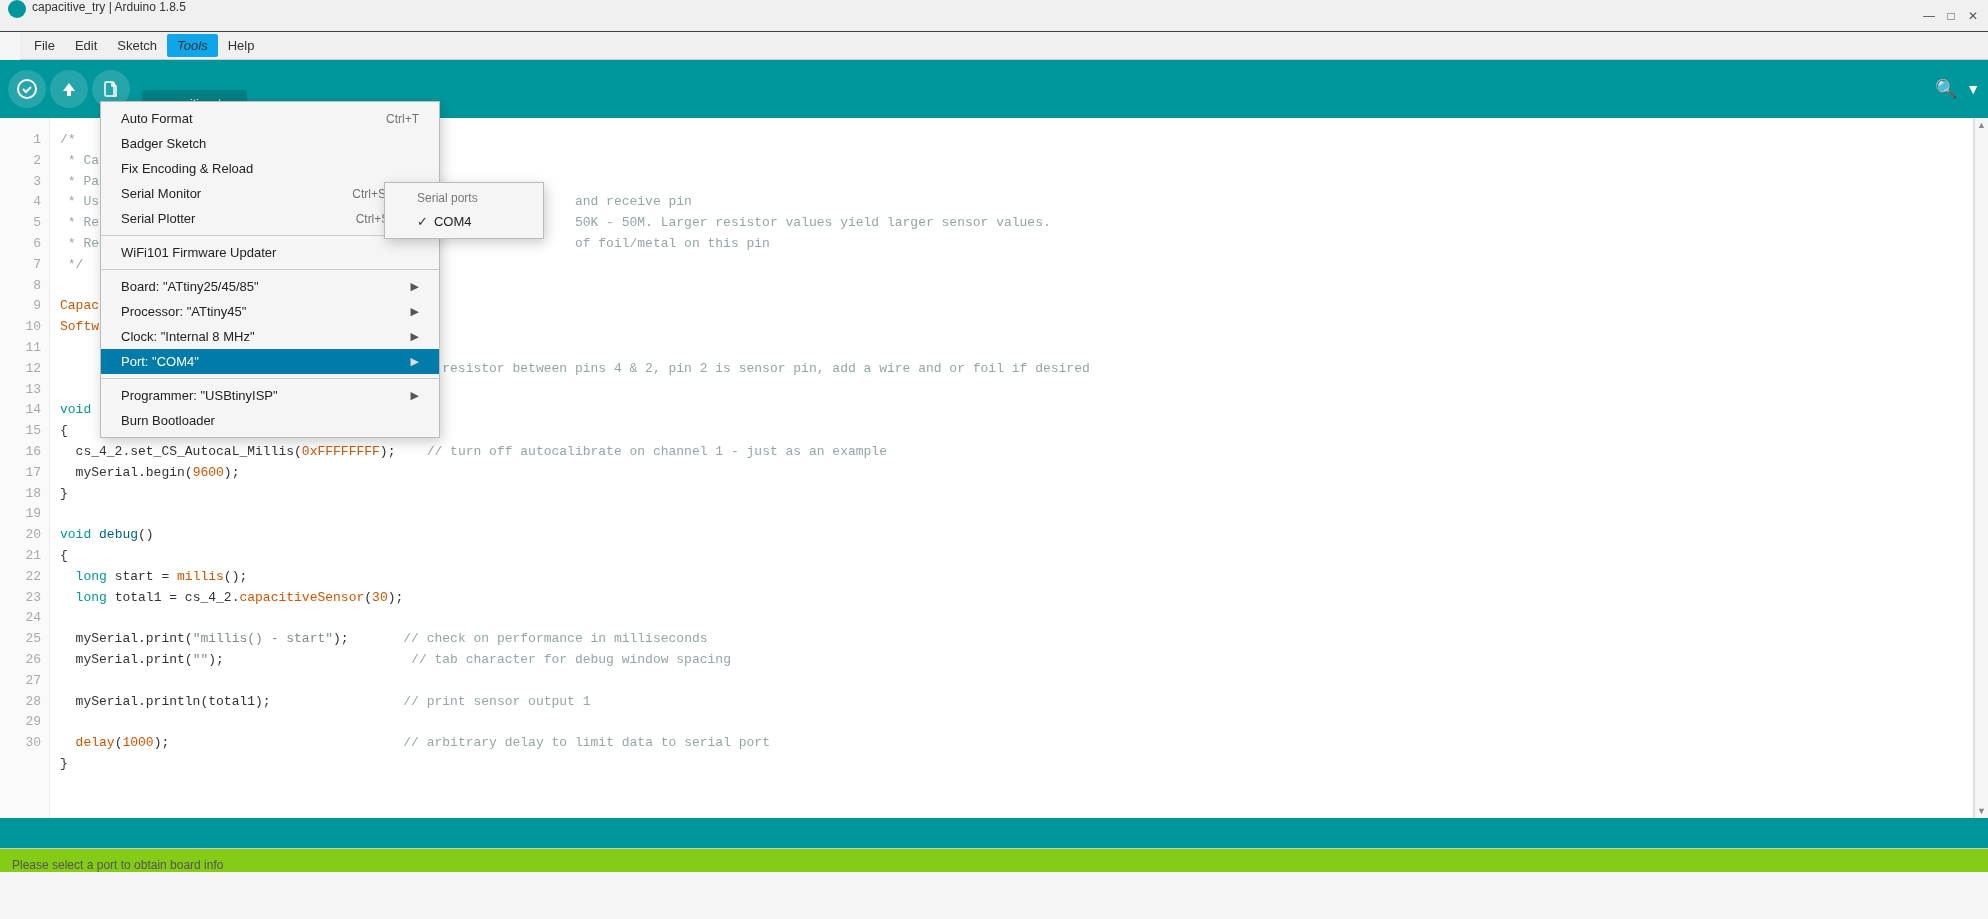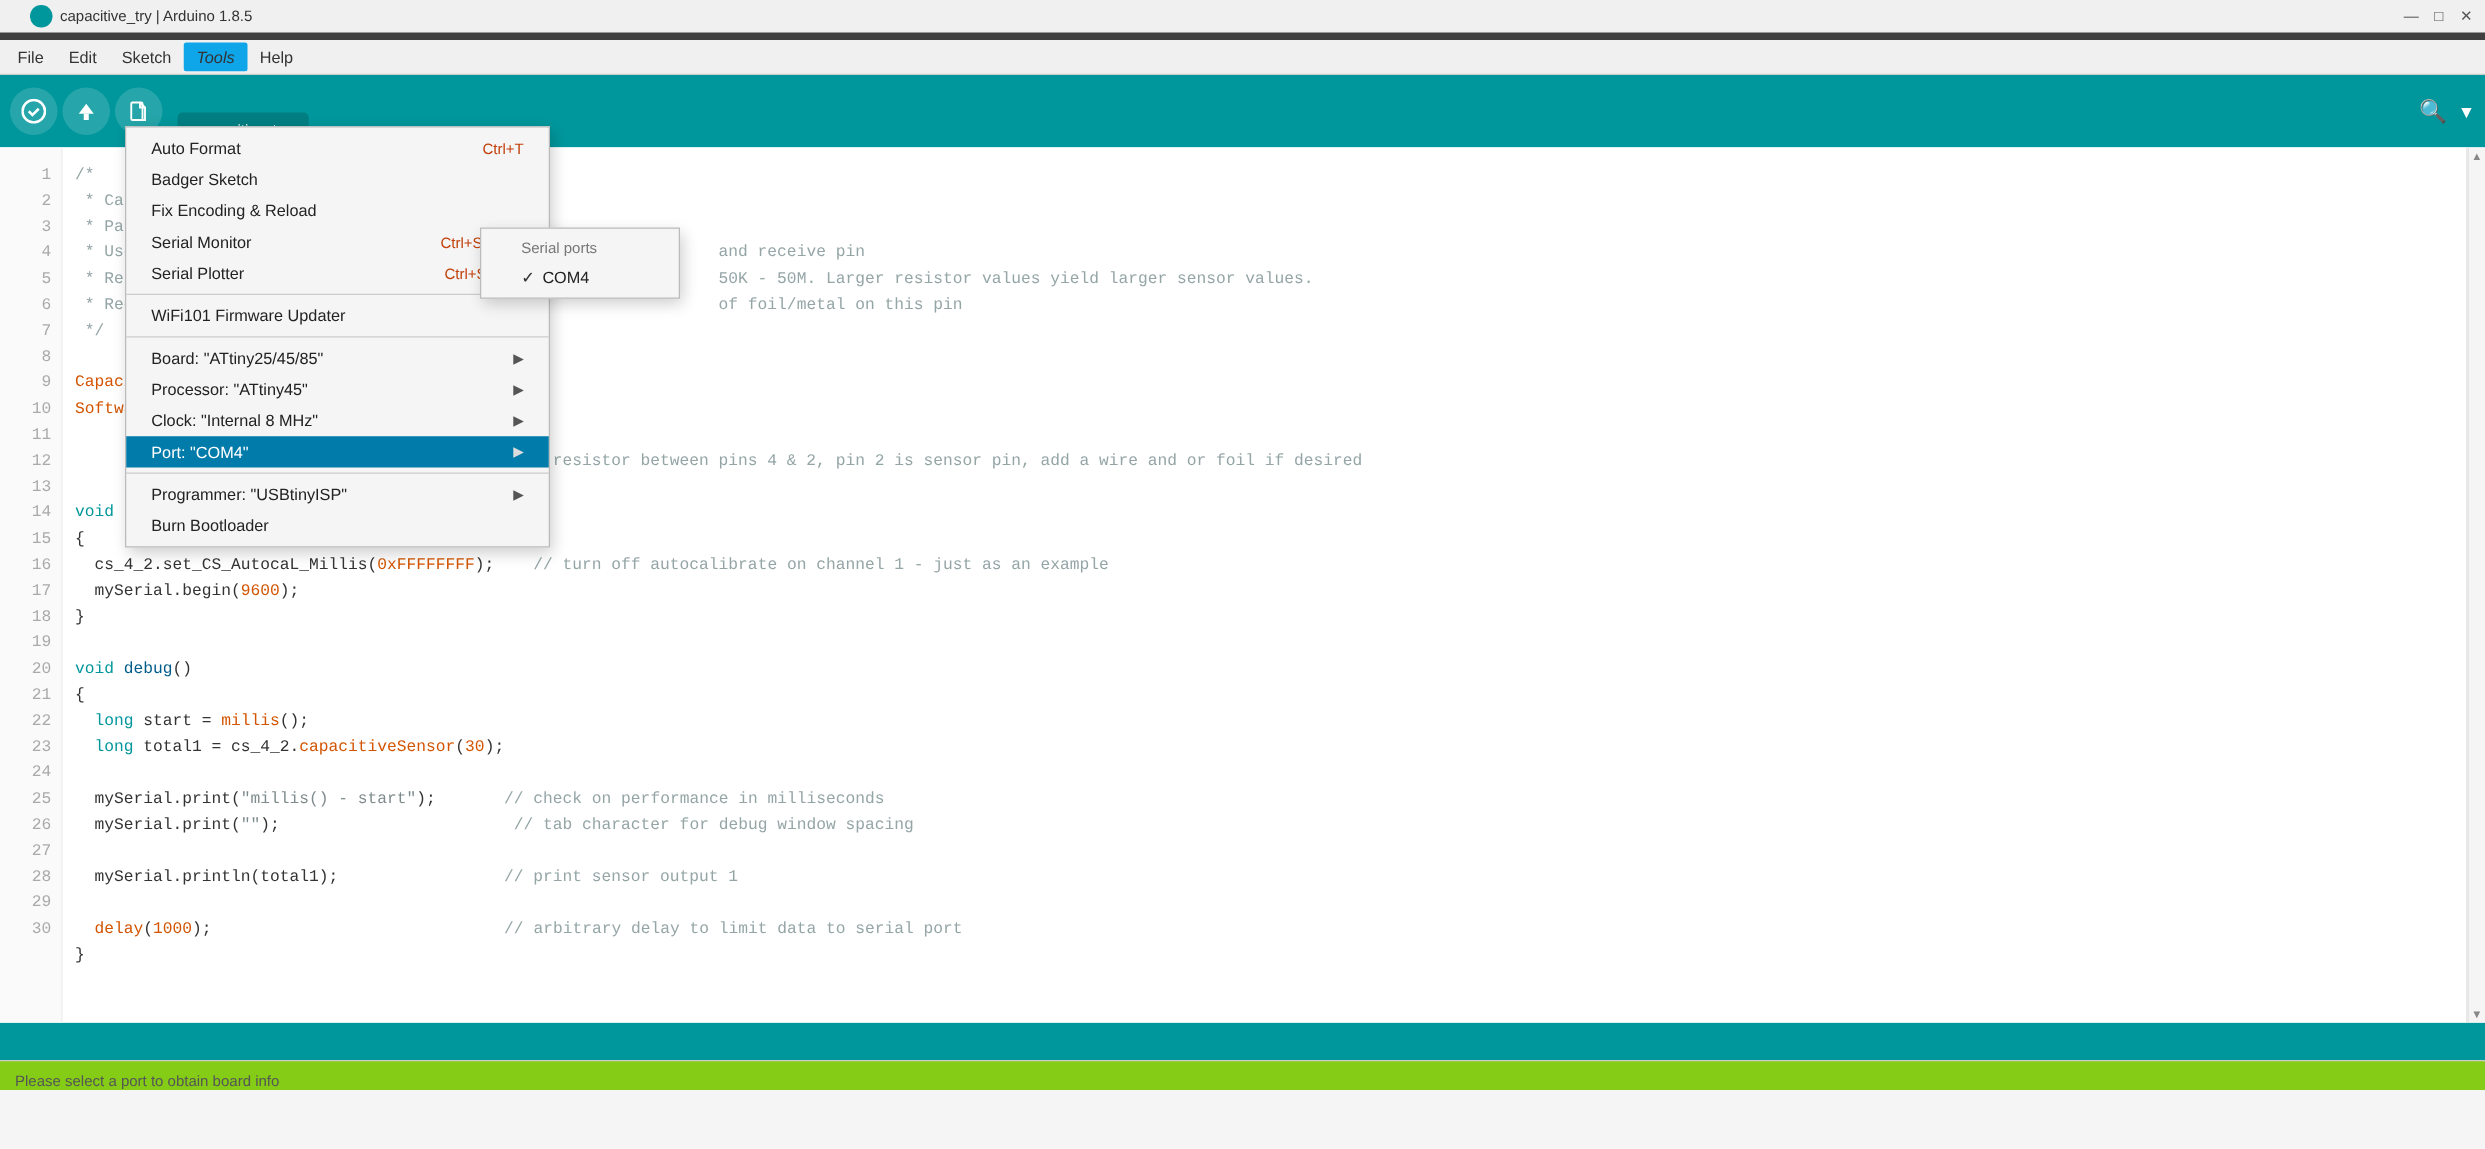--- a/index.html
+++ b/index.html
@@ -11,23 +11,23 @@
       height: 919px;
       overflow: hidden;
       position: relative;
     }
 
     
     #title-bar {
       background: #f0f0f0;
       height: 32px;
       display: flex;
-      align-items: center;
-      padding: 0 24px;
-      border-bottom: 6px solid #404040;
+      align-items: flex-start;
+      padding: 0 8px;
+      border-bottom: 1px solid #404040;
       position: relative;
     }
     #title-bar .app-icon {
       width: 18px;
       height: 18px;
       margin-right: 6px;
       background: #00979c;
       border-radius: 50%;
     }
     #title-text {
@@ -56,20 +56,21 @@
     }
 
     
     #menu-bar {
       background: #f0f0f0;
       height: 28px;
       display: flex;
       align-items: center;
       border-bottom: 1px solid #ccc;
       padding: 0 4px;
+      margin-left: 20px;
     }
     .menu-item {
       padding: 4px 10px;
       font-size: 13px;
       color: #333;
       cursor: pointer;
       border-radius: 2px;
     }
     .menu-item.tools-active {
       background: #0ea5e9;
@@ -232,21 +233,21 @@
       font-size: 13px;
       color: #222;
       position: relative;
     }
     .dropdown-row.highlighted {
       background: #007baa;
       color: white;
     }
     .dropdown-row .shortcut {
       margin-left: auto;
-      color: #c2410c;
+      color: #737373;
       font-size: 12px;
     }
     .dropdown-row .arrow {
       margin-left: auto;
       font-size: 11px;
       color: #555;
     }
     .dropdown-row.highlighted .arrow {
       color: #ddd;
     }

